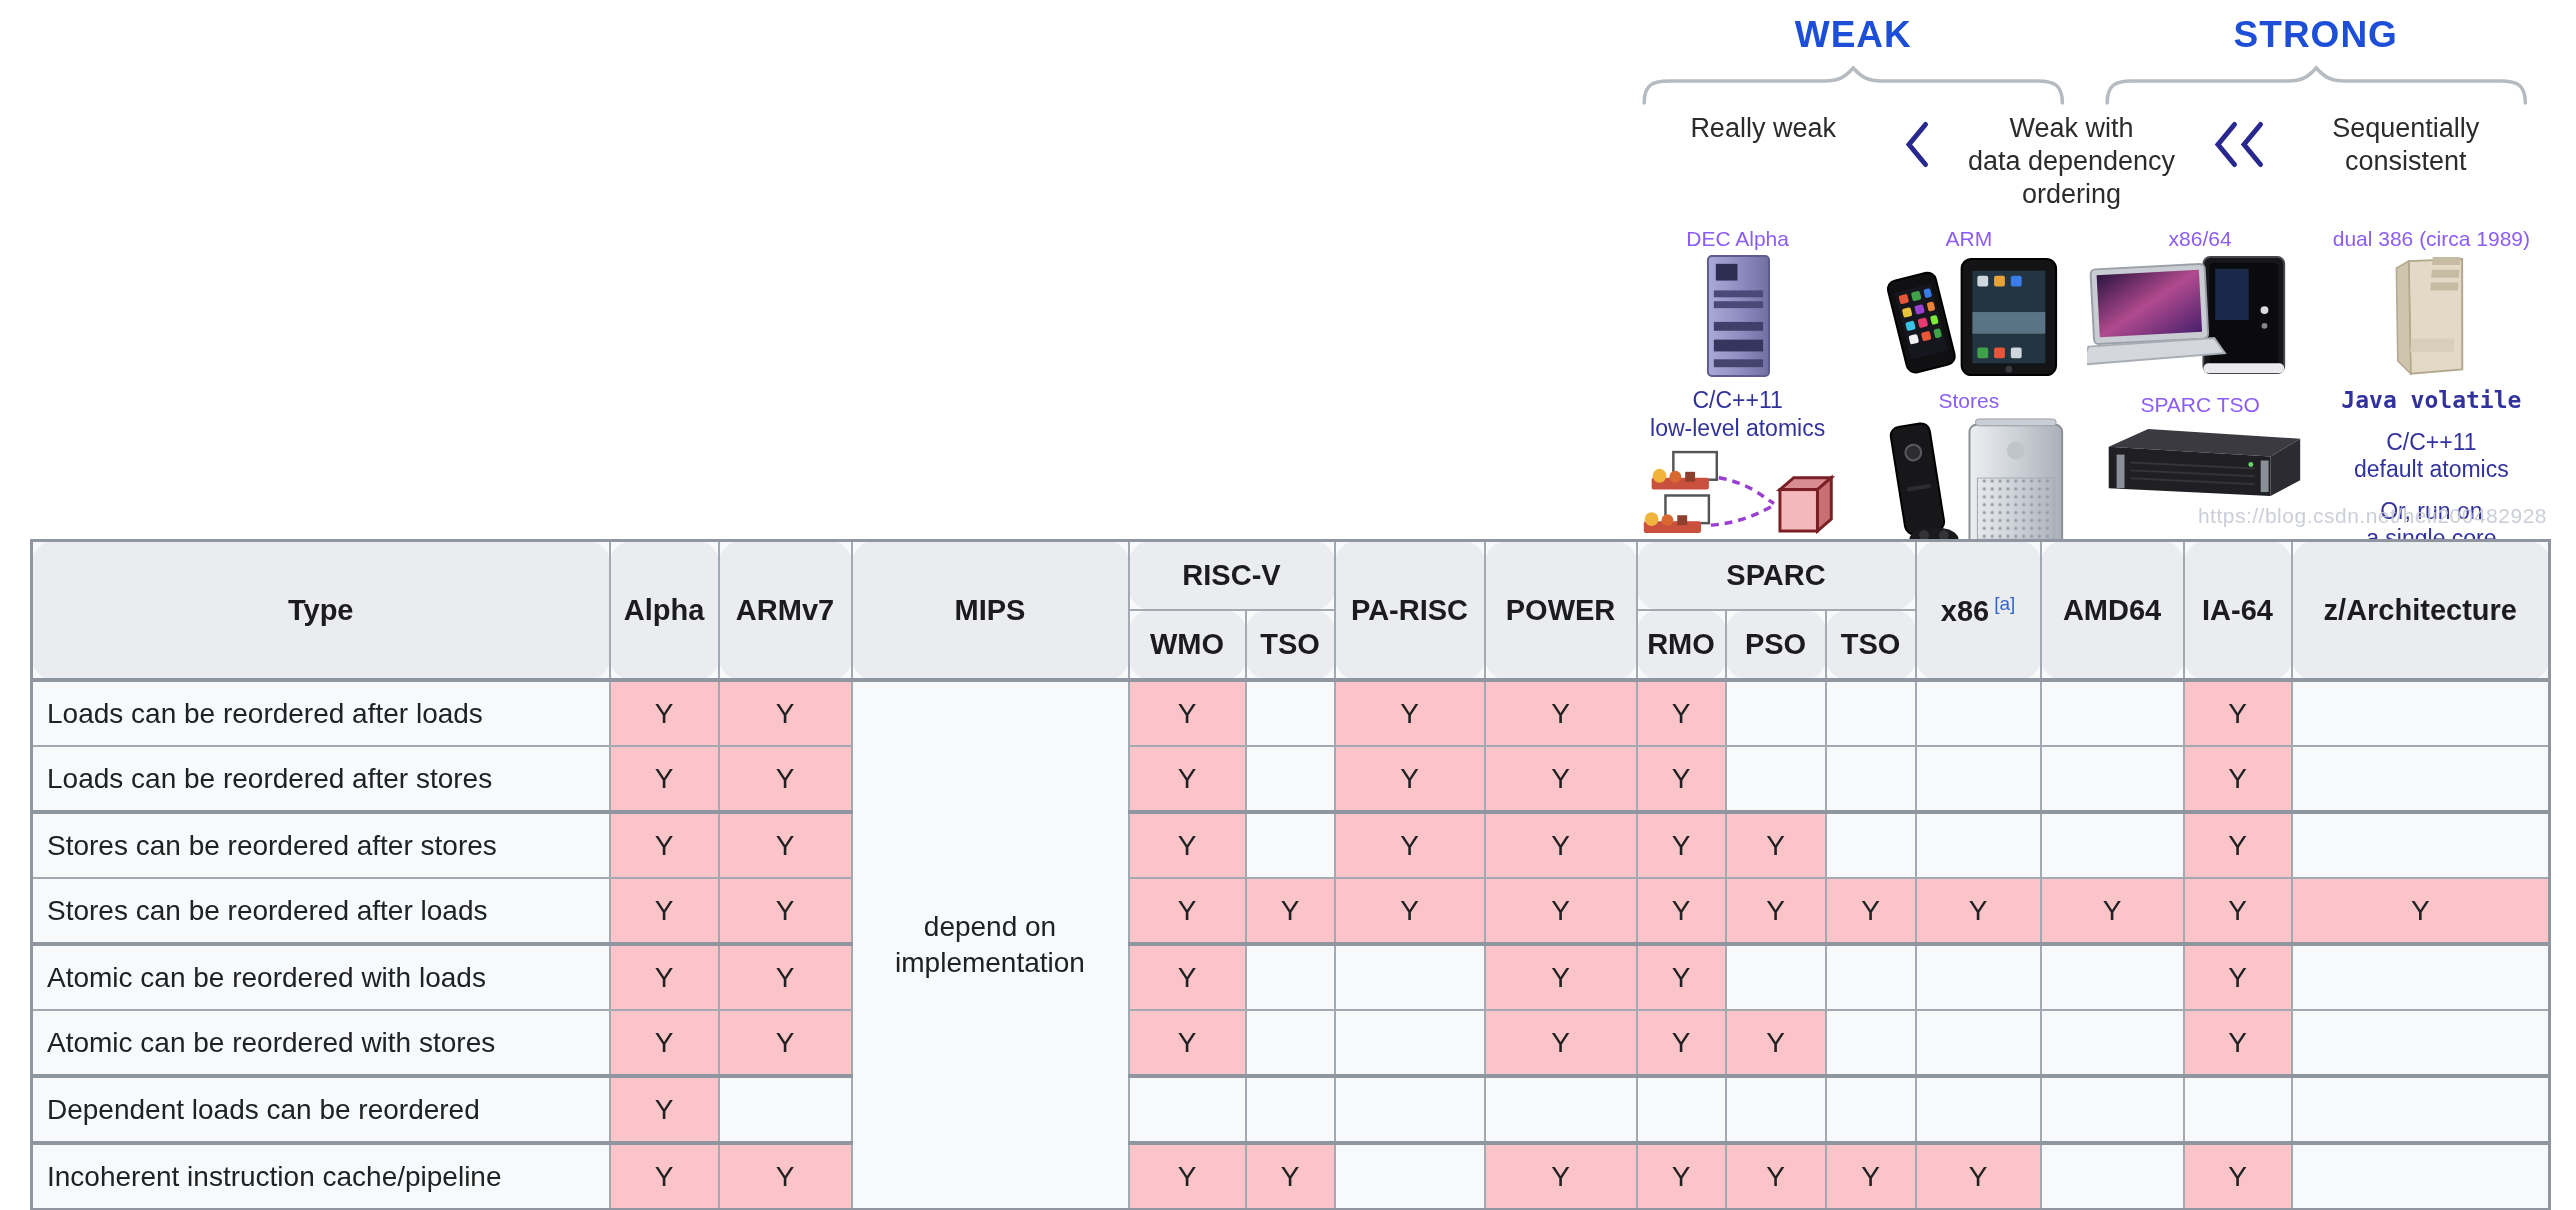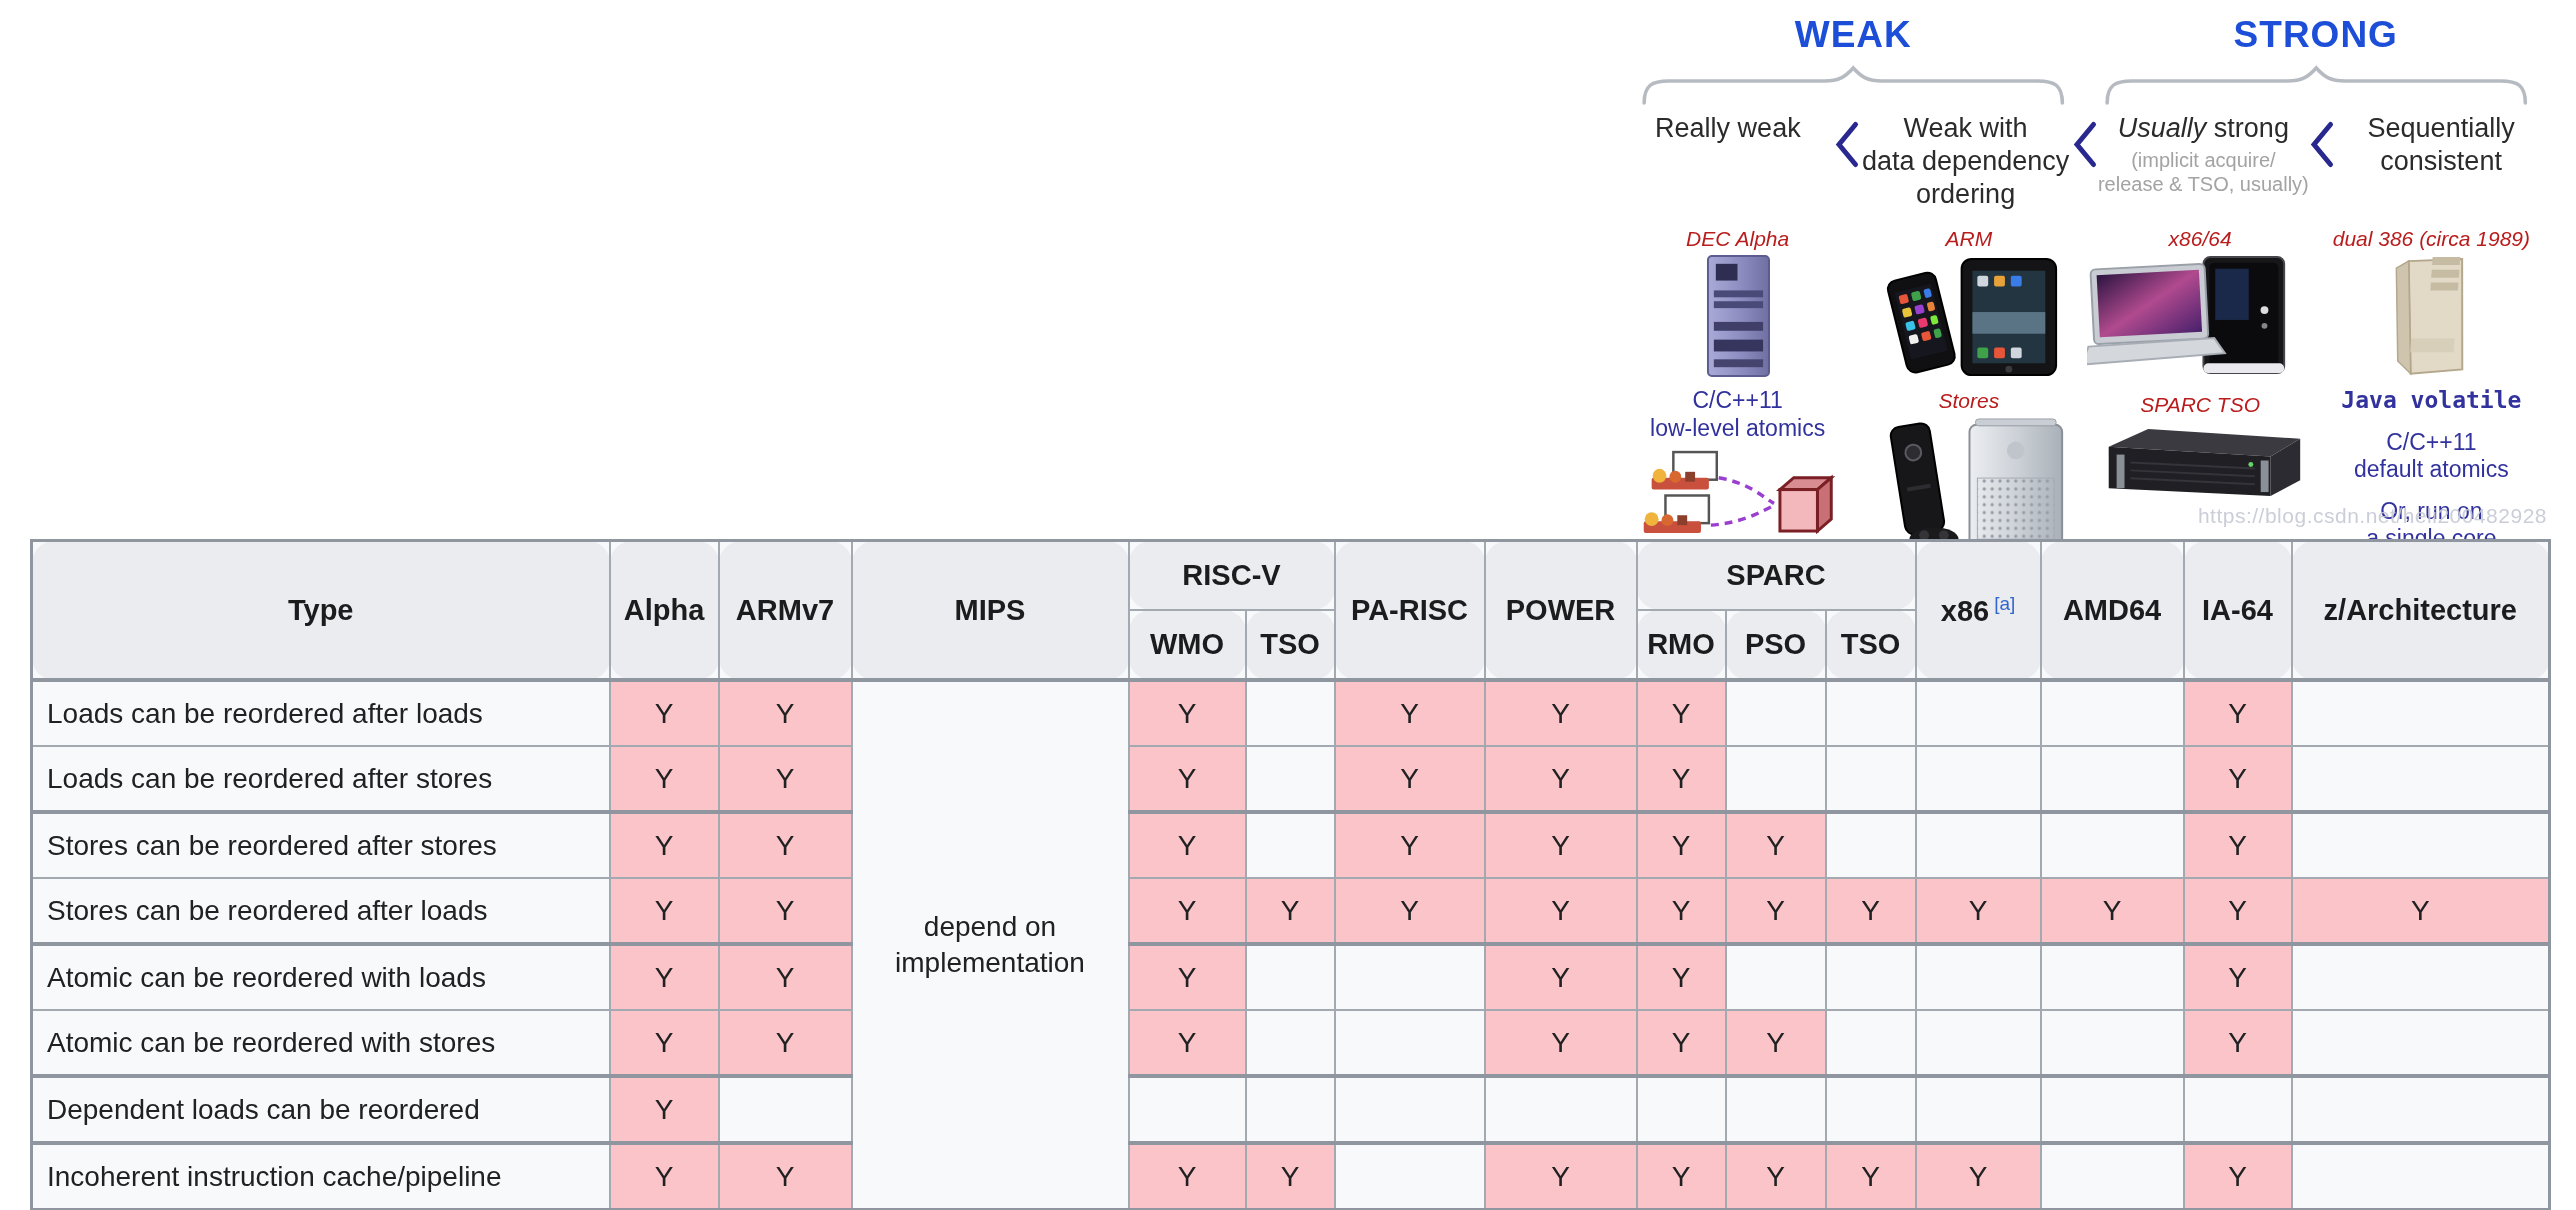--- a/index.html
+++ b/index.html
@@ -12,21 +12,21 @@
   .head{flex:1;text-align:center;font-size:37px;font-weight:bold;color:#1d4ed8;letter-spacing:1px;}
   .brace-row{display:flex;height:41px;}
   .brace{flex:1;height:40px;margin:0 16px;}
   .tier-row{display:flex;align-items:flex-start;height:117px;}
   .tier{flex:1;text-align:center;padding-top:6px;}
   .tname{font-size:27px;font-weight:500;color:#2b2b2b;line-height:1.22;}
   .tsub{font-size:20px;color:#a3a3a3;line-height:1.2;margin-top:3px;}
   .chev{width:26px;height:57px;flex:0 0 auto;margin-top:10px;}
   .cols-row{display:grid;grid-template-columns:repeat(4,1fr);}
   .dcol{text-align:center;}
-  .dlabel{font-size:21px;color:#b91c1c;margin:4px 0 2px;font-style:italic;}
+  .dlabel{font-size:21px;color:#8b5cf6;margin:4px 0 2px;}
   .img{display:block;margin:0 auto;}
   .bluenote{color:var(--note-blue,#32329e);font-size:23px;font-weight:400;line-height:1.2;margin-top:8px;}
   .mono{font-family:"DejaVu Sans Mono",monospace;font-weight:bold;}
   .preline{white-space:pre-line;}
   .watermark{position:absolute;right:0;top:490px;color:#c6c9d4;font-size:21px;opacity:.9;letter-spacing:0.5px;}
 
   
   .mtable{position:absolute;left:30px;top:539px;width:2517px;border-collapse:collapse;
           table-layout:fixed;background:var(--row-bg,#f8f9fa);
           border:3px solid var(--border-strong,#8f969f);}
@@ -71,25 +71,20 @@
         <path d="M21.5,3 L5,23 L21.5,43" fill="none" stroke="#28288f" stroke-width="5" stroke-linecap="round"></path>
       </svg>
       <div class="tier">
         <div class="tname preline">Weak with
 data dependency
 ordering</div>
       </div>
       <svg class="chev" viewBox="0 0 26 46">
         <path d="M21.5,3 L5,23 L21.5,43" fill="none" stroke="#28288f" stroke-width="5" stroke-linecap="round"></path>
       </svg>
-      <div class="tier">
-        <div class="tname"><i>Usually</i><span> strong</span></div>
-        <div class="tsub preline">(implicit acquire/
-release &amp; TSO, usually)</div>
-      </div>
       <svg class="chev" viewBox="0 0 26 46">
         <path d="M21.5,3 L5,23 L21.5,43" fill="none" stroke="#28288f" stroke-width="5" stroke-linecap="round"></path>
       </svg>
       <div class="tier">
         <div class="tname preline">Sequentially
 consistent</div>
       </div>
     </div>
 
     <div class="cols-row">

